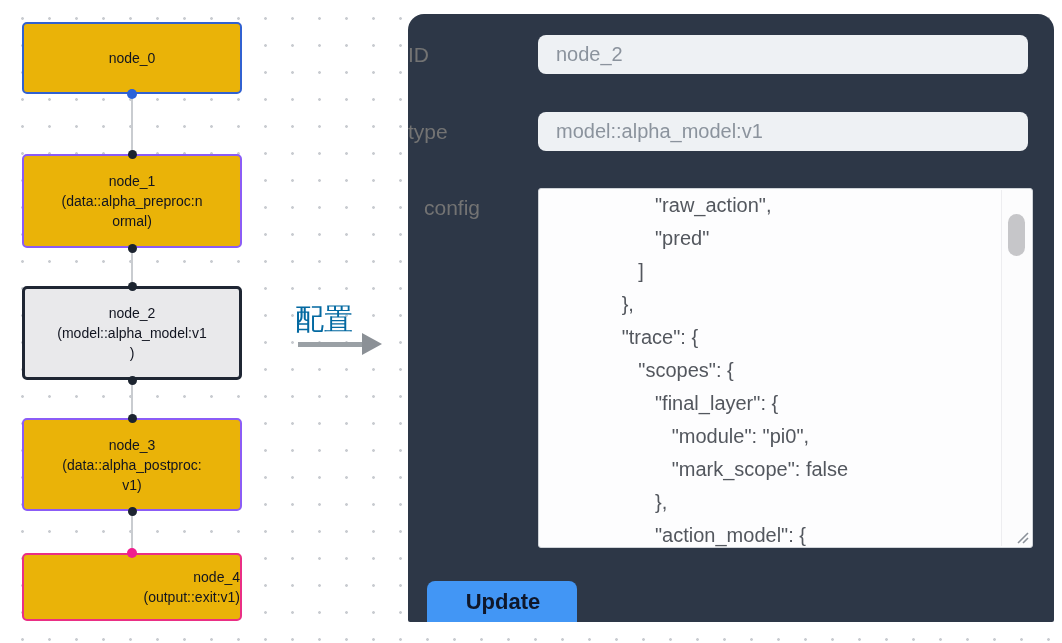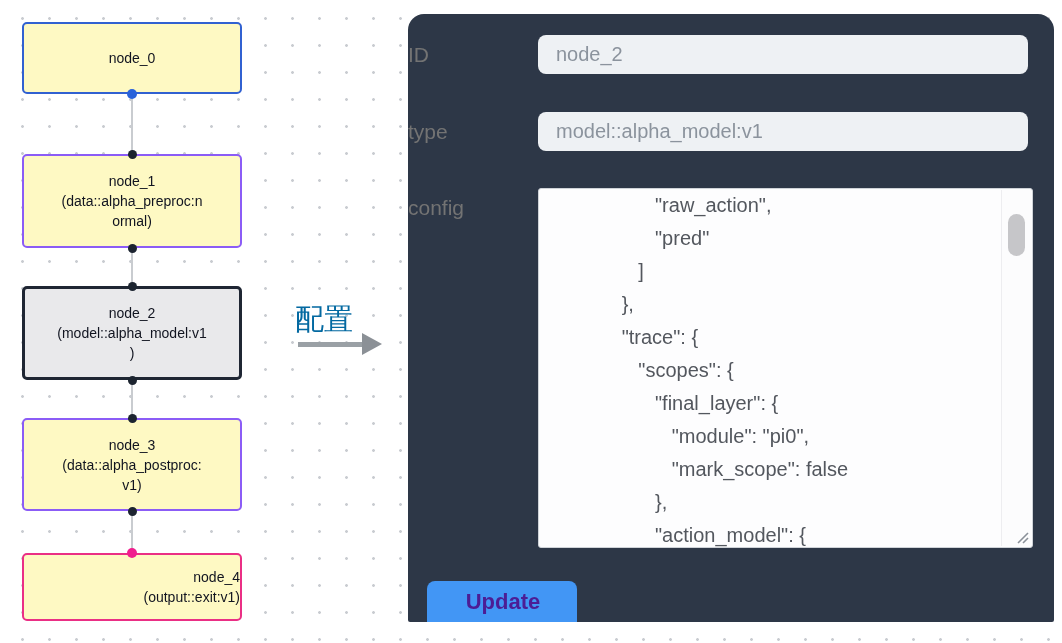--- a/index.html
+++ b/index.html
@@ -15,21 +15,21 @@
 
   
   .edge { position:absolute; left:131px; width:2px; background:#c9ccd0; z-index:1; }
   .edge-0 { top:94px;  height:60px; }
   .edge-1 { top:248px; height:38px; }
   .edge-2 { top:380px; height:38px; }
   .edge-3 { top:511px; height:42px; }
 
   .node {
     position:absolute; left:22px; width:220px; z-index:2;
-    background:#fef9c3; border:2px solid #8b5cf6; border-radius:5px;
+    background:#eab308; border:2px solid #8b5cf6; border-radius:5px;
     display:flex; flex-direction:column; align-items:center; justify-content:center;
     text-align:center; font-size:14px; line-height:20px; color:#111420;
   }
   .node-0 { top:22px;  height:72px; border-color:#3161d1; }
   .node-1 { top:154px; height:94px; }
   .node-2 { top:286px; height:94px; background:#e9e9eb; border-width:3px; border-color:#1f2633; }
   .node-3 { top:418px; height:93px; }
   .node-4 { top:553px; height:68px; border-color:#ea2f85;align-items:flex-end; }
 
   .port { position:absolute; width:9px; height:9px; border-radius:50%; background:#1c2430; left:127.5px; z-index:3; }
@@ -46,41 +46,41 @@
                  border-left:20px solid #8b9096; border-top:11.5px solid transparent; border-bottom:11.5px solid transparent; }
 
   
   .panel { position:absolute; left:408px; top:14px; width:646px; height:608px;
            background:#2d3747; border-radius:16px 16px 2px 2px; z-index:4; }
 
   .field-label { position:absolute; left:408px; width:103px; text-align:left;
                  font-size:21px; color:#737373; z-index:5; }
   .label-id     { top:35px;  height:39px; line-height:39px; }
   .label-type   { top:112px; height:39px; line-height:39px; }
-  .label-config { top:193px; height:30px; line-height:30px; }
+  .label-config { top:193px; height:30px; line-height:30px;padding-left:16px; }
 
   .panel-input { position:absolute; left:538px; width:490px; height:39px; z-index:5;
                  background:#eef1f4; border:none; outline:none; border-radius:8px;
                  font-family:inherit; font-size:20px; color:#8b939d; padding:0 18px; }
   .input-id   { top:35px; }
   .input-type { top:112px; }
 
   .config-box { position:absolute; left:538px; top:188px; width:495px; height:360px; z-index:5;
                 background:#fdfdfe; border:1px solid #cfd3d8; border-radius:3px; overflow:hidden; }
   .config-pre { margin:0; padding:0 36px 0 16px; font-family:inherit; font-size:20px;
                 line-height:33px; color:#53575e; white-space:pre; }
   .config-scroll-track { position:absolute; top:1px; right:1px; bottom:1px; width:30px;
                          background:#fcfcfd; border-left:1px solid #ededf0; border-radius:0 2px 2px 0; }
   .config-scroll-thumb { position:absolute; top:24px; right:6px; width:17px; height:42px;
                          border-radius:9px; background:#c6c6c9; }
   .resize-handle { position:absolute; right:2px; bottom:2px; width:18px; height:18px; cursor:nwse-resize; }
 
   .update-btn { position:absolute; left:427px; top:581px; width:150px; height:41px; z-index:5;
                 background:#4296f5; border:none; border-radius:8px 8px 0 0;
-                color:#4c1d95; font-size:22px; font-weight:600; font-family:inherit; cursor:pointer;padding-left:8px; }
+                color:#0f172a; font-size:22px; font-weight:600; font-family:inherit; cursor:pointer;padding-left:8px; }
 </style>
 </head>
 <body>
 
 <div class="edge edge-0"></div>
 <div class="edge edge-1"></div>
 <div class="edge edge-2"></div>
 <div class="edge edge-3"></div>
 
 <div class="node node-0">

